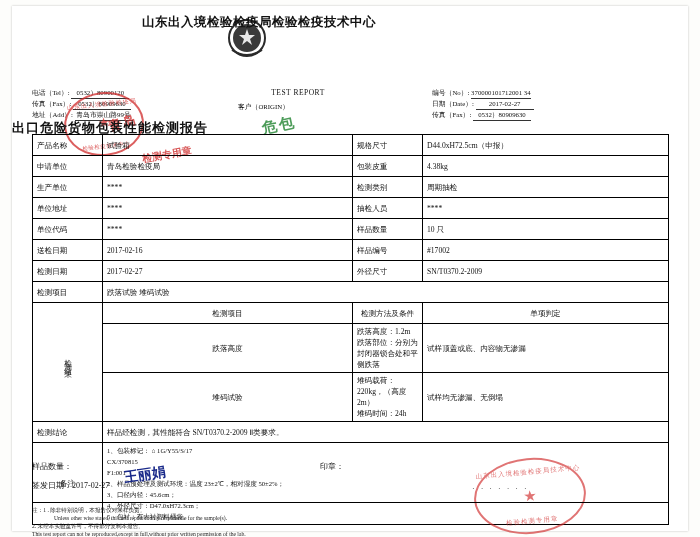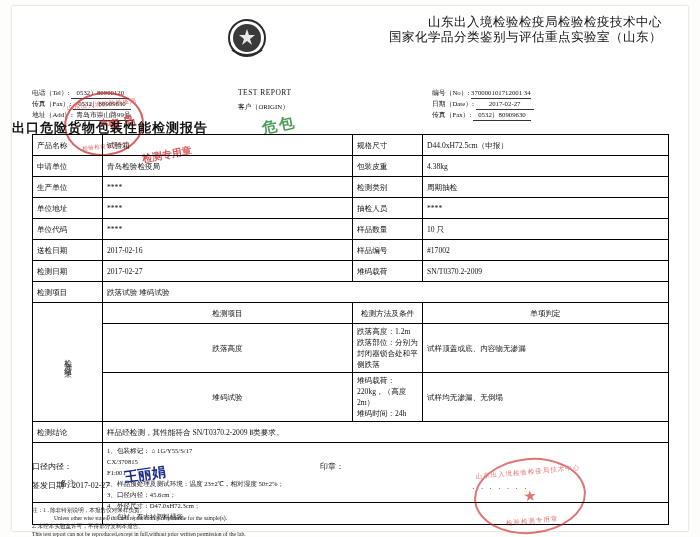--- a/index.html
+++ b/index.html
@@ -21,31 +21,31 @@
     left:12px;top:6px;width:676px;height:525px;
     background:#ffffff;
     box-shadow:0 0 2px rgba(0,0,0,.25);
   }
   
   .emblem{
     position:absolute;left:212px;top:10px;width:46px;height:46px;
   }
   .emblem svg{display:block;}
   .hdr{
-    position:absolute;left:130px;top:9px;width:520px;text-align:right;
-    font-size:12.5px;font-weight:normal;line-height:15px;letter-spacing:.5px;
+    position:absolute;left:130px;top:9px;width:520px;text-align:left;
+    font-size:12.5px;font-weight:bold;line-height:15px;letter-spacing:.5px;
   }
   .hdr div{white-space:nowrap;}
   .title-main{
     position:absolute;left:0;top:62px;width:676px;text-align:center;
     font-size:15px;font-weight:bold;letter-spacing:3px;
     text-decoration:underline;
   }
   .title-en{
-    position:absolute;left:226px;top:82px;width:120px;
+    position:absolute;left:226px;top:82px;width:120px;text-align:center;
     font-size:7.5px;letter-spacing:.5px;
   }
   
   .meta{
     position:absolute;font-size:6.8px;line-height:10px;white-space:nowrap;
   }
   .meta-l1{left:20px;top:82px;}
   .meta-l2{left:20px;top:93px;}
   .meta-l3{left:20px;top:104px;}
   .meta-r1{left:420px;top:82px;}
@@ -160,21 +160,20 @@
       <svg width="46" height="46" viewBox="0 0 46 46">
         <circle cx="23" cy="22" r="18" fill="none" stroke="#2b2b2b" stroke-width="2"></circle>
         <circle cx="23" cy="22" r="14" fill="#3a3a3a"></circle>
         <polygon points="23,13 25,19 31,19 26,23 28,29 23,25 18,29 20,23 15,19 21,19" fill="#e8e8e8"></polygon>
         <path d="M8 34 Q23 44 38 34" fill="none" stroke="#2b2b2b" stroke-width="2"></path>
       </svg>
     </div>
 
     <div class="hdr">
       <div>山东出入境检验检疫局检验检疫技术中心</div>
-      <div>国家化学品分类鉴别与评估重点实验室（山东）</div>
     </div>
 
     <div class="title-en">TEST REPORT</div>
 
     <div class="meta meta-l1">
       <span>电话（Tel）:</span>
       <span class="ul">0532）80900120</span>
     </div>
     <div class="meta meta-l2">
       <span>传真（Fax）:</span>
@@ -252,21 +251,21 @@
         </tr>
         <tr>
           <td class="lbl">送检日期</td>
           <td class="val">2017-02-16</td>
           <td class="lbl2">样品编号</td>
           <td class="val">#17002</td>
         </tr>
         <tr>
           <td class="lbl">检测日期</td>
           <td class="val">2017-02-27</td>
-          <td class="lbl2">堆码载荷</td>
+          <td class="lbl2">外径尺寸</td>
           <td class="val">SN/T0370.2-2009</td>
         </tr>
         <tr>
           <td class="lbl">检测项目</td>
           <td colspan="3">跌落试验  堆码试验</td>
         </tr>
         <tr>
           <td rowspan="3" class="center" style="width:70px">
             <span class="vert">检测结果</span>
           </td>
@@ -299,21 +298,21 @@
             <div>2、样品预处理及测试环境：温度 23±2℃，相对湿度 50±2%；</div>
             <div>3、口径内径：45.6cm；</div>
             <div>4、外径尺寸：D47.0xH72.3cm；</div>
             <div>5、包衬：有内衬塑料桶袋。</div>
           </td>
         </tr>
       </tbody>
     </table>
 
     <div class="foot-sign">
-      <span>口径内径：</span>
+      <span>样品数量：</span>
     </div>
     <div class="sig">王丽娟</div>
     <div class="foot-date">
       <span>签发日期：</span><span>2017-02-27</span>
     </div>
     <div class="foot-seal">印章：</div>
     <div class="dots">· · · · · · ·</div>
 
     <div class="stamp-br">
       <div class="t1">山东出入境检验检疫局技术中心</div>

